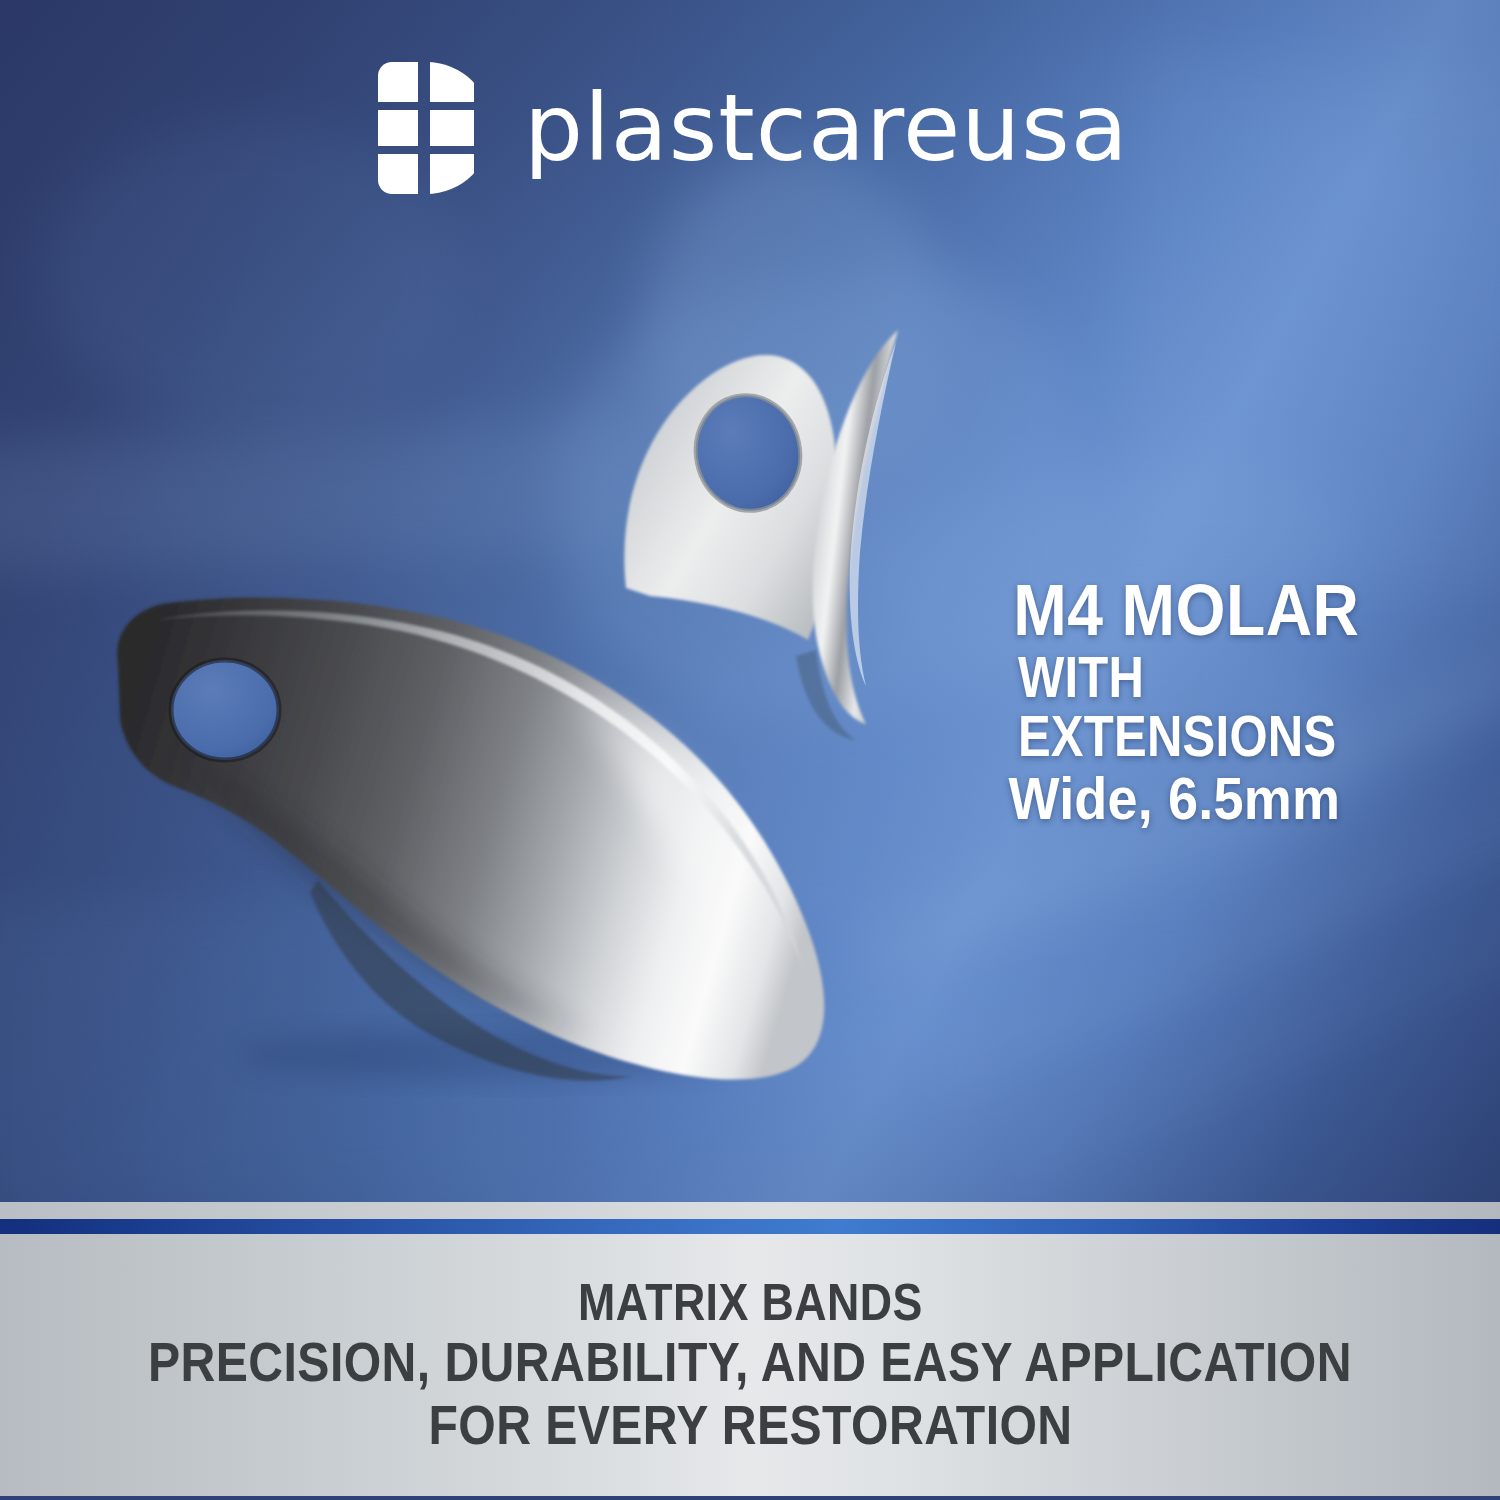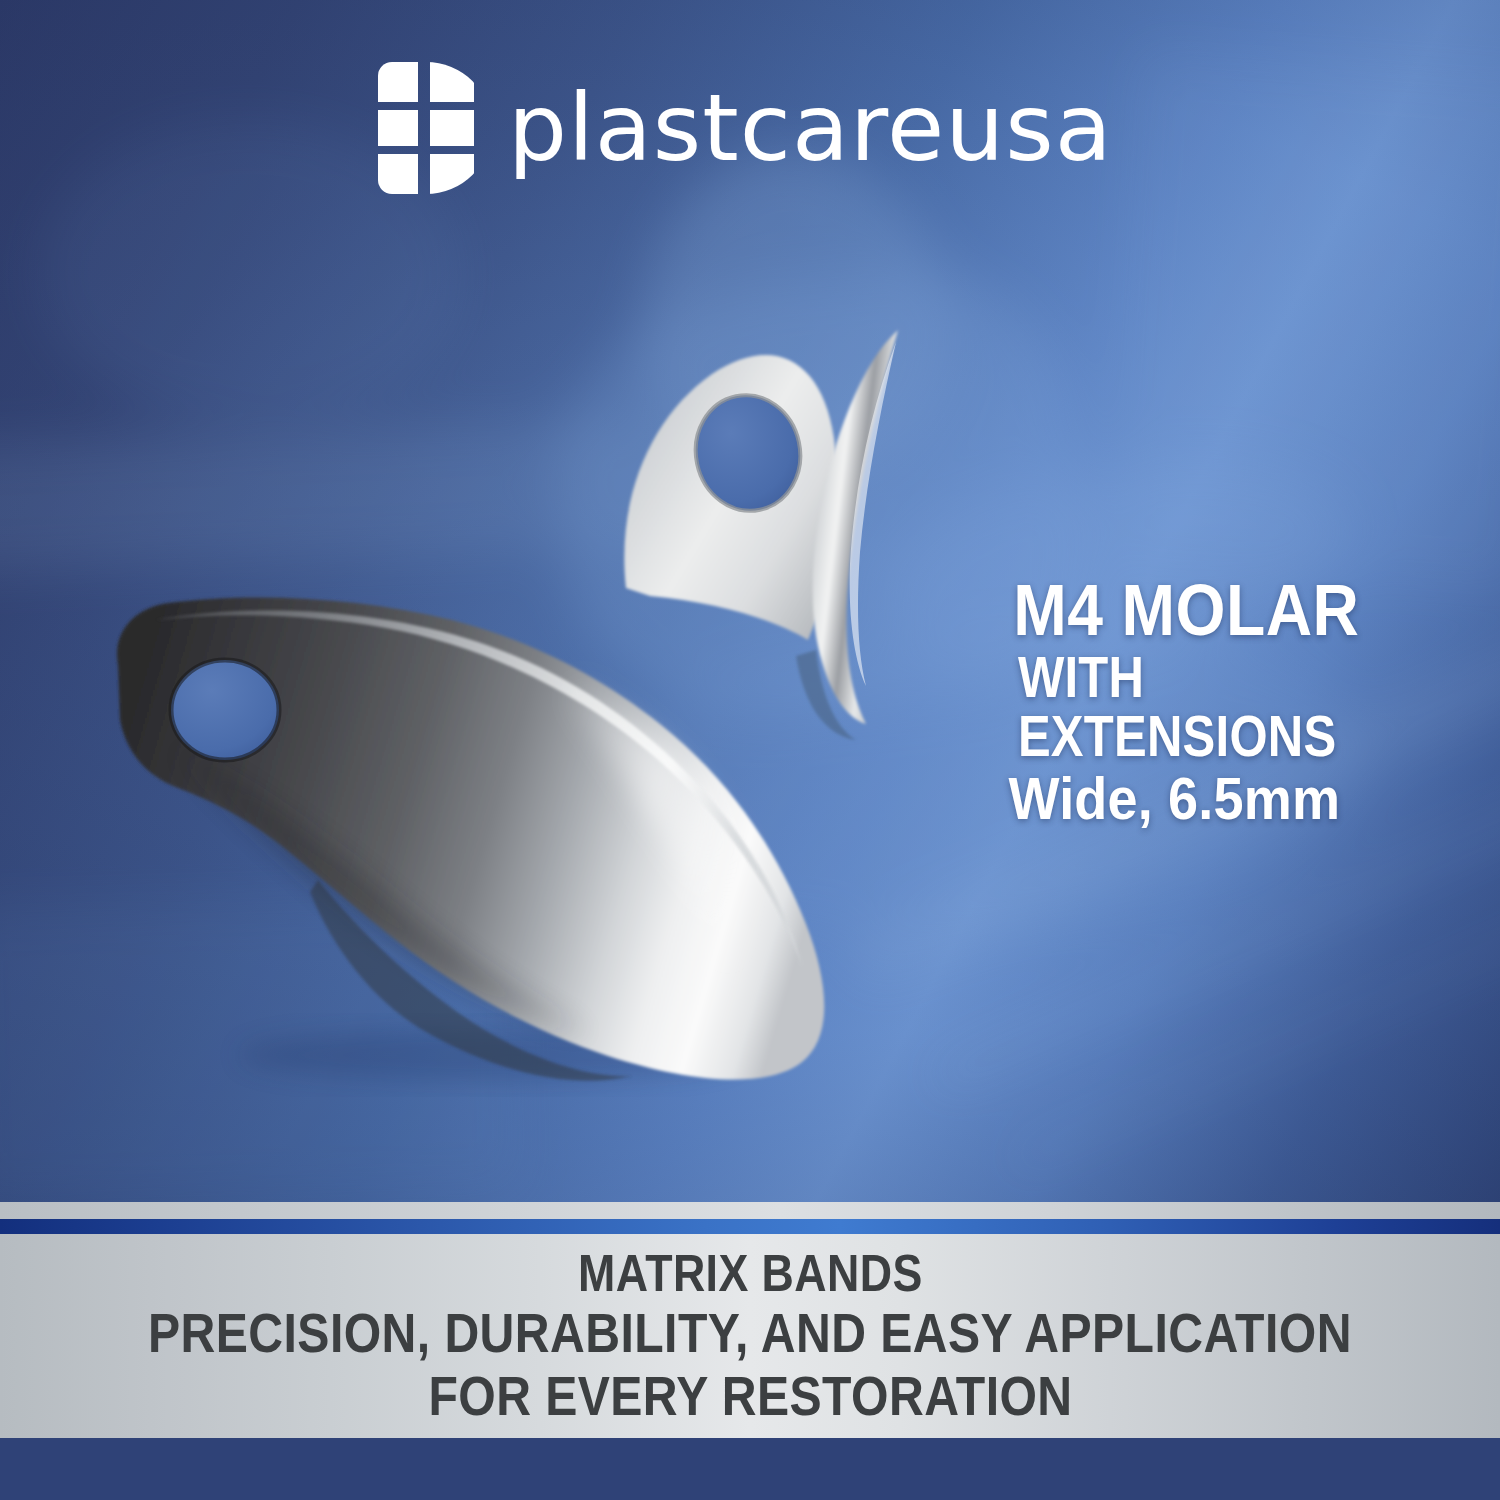--- a/index.html
+++ b/index.html
@@ -130,21 +130,21 @@
         rgba(28,46,92,.44) 100%);
   }
 
   
   .logo-row {
     position: absolute;
     left: 378px;
     top: 62px;
     display: flex;
     align-items: center;
-    gap: 34px;
+    gap: 50px;
   }
   .logo-mark { width: 96px; height: 132px; display: block; }
   .logo-word {
     color: #ffffff;
     font-size: 93px;
     line-height: 1;
     letter-spacing: 1px;
     font-weight: 400;
     white-space: nowrap;
     font-family: "DejaVu Sans", sans-serif;
@@ -210,21 +210,21 @@
     background: linear-gradient(90deg,
       #132f7d 0%, #1b3d8f 10%, #2b57aa 28%,
       #3a72c6 47%, #3f7bd0 56%, #2f5fb4 74%,
       #1e4096 89%, #152f7c 100%);
   }
 
   
   .caption-bar {
     position: absolute;
     left: 0; top: 1234px;
-    width: 1500px; height: 204px;
+    width: 1500px; height: 262px;
     background: linear-gradient(90deg,
       #b6bcc1 0%, #bfc4c9 10%, #c9ced2 22%,
       #d6dadd 36%, #e6e8ea 50%, #dfe2e4 60%,
       #cfd3d7 74%, #c1c6cb 87%, #b3b9bf 100%);
     display: flex;
     flex-direction: column;
     align-items: center;
     justify-content: center;
     text-align: center;
   }

